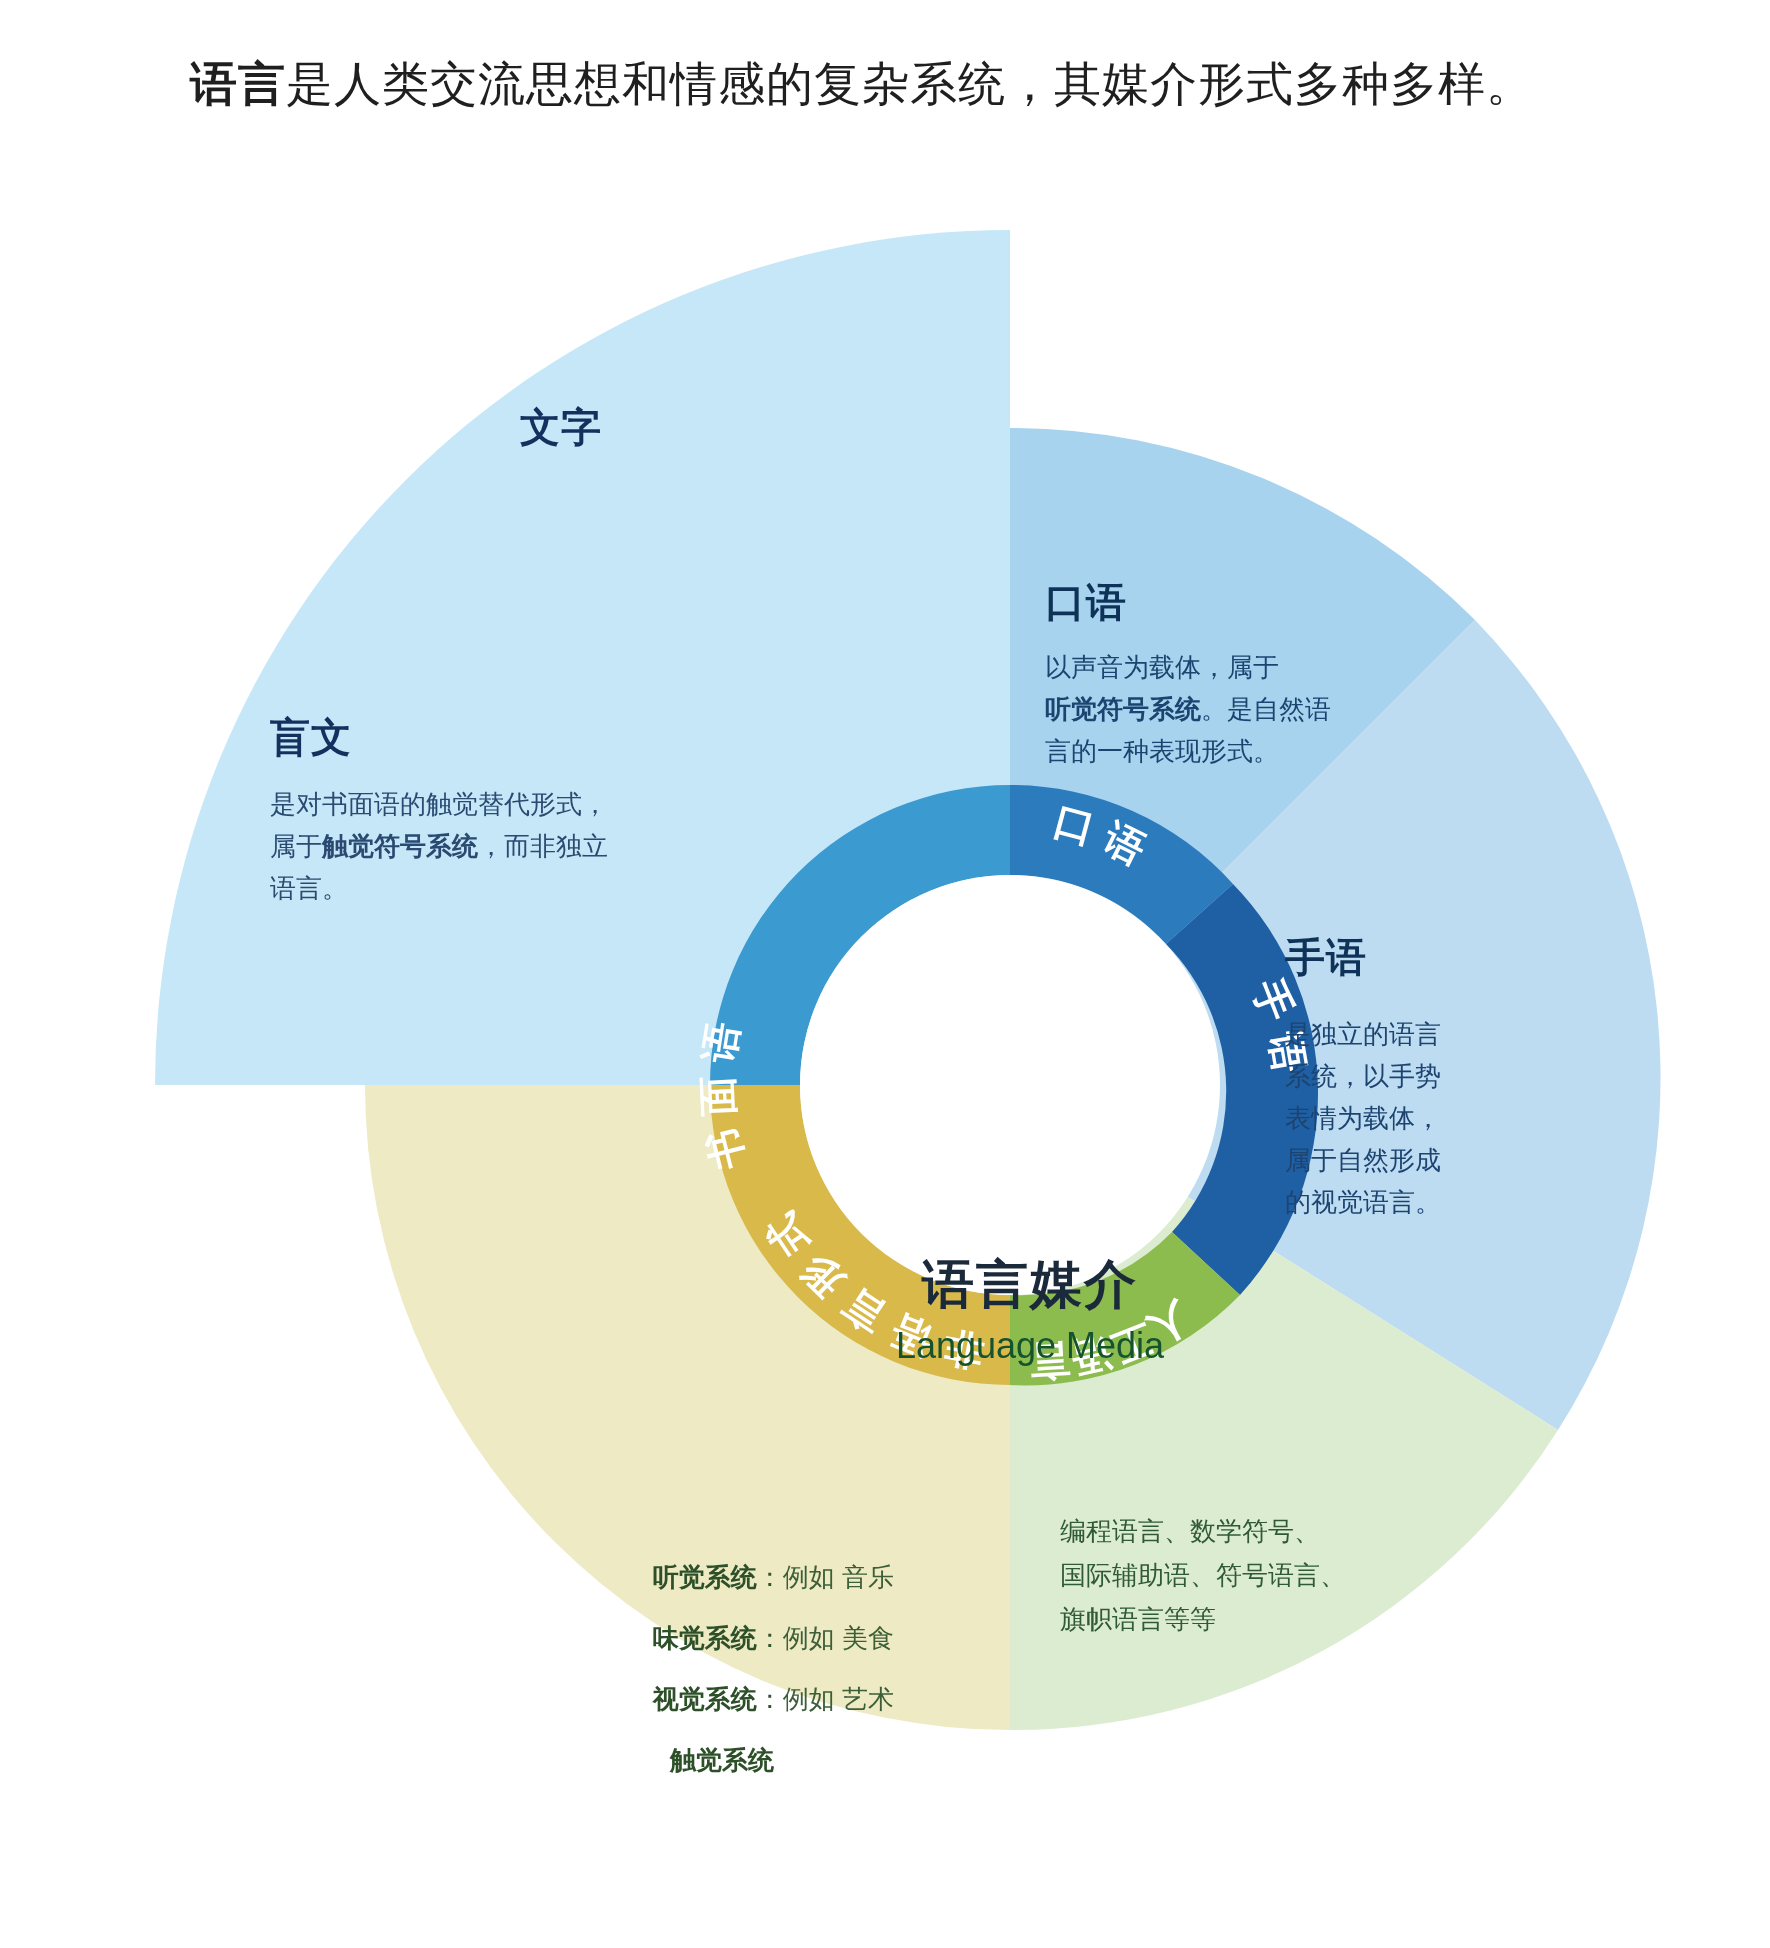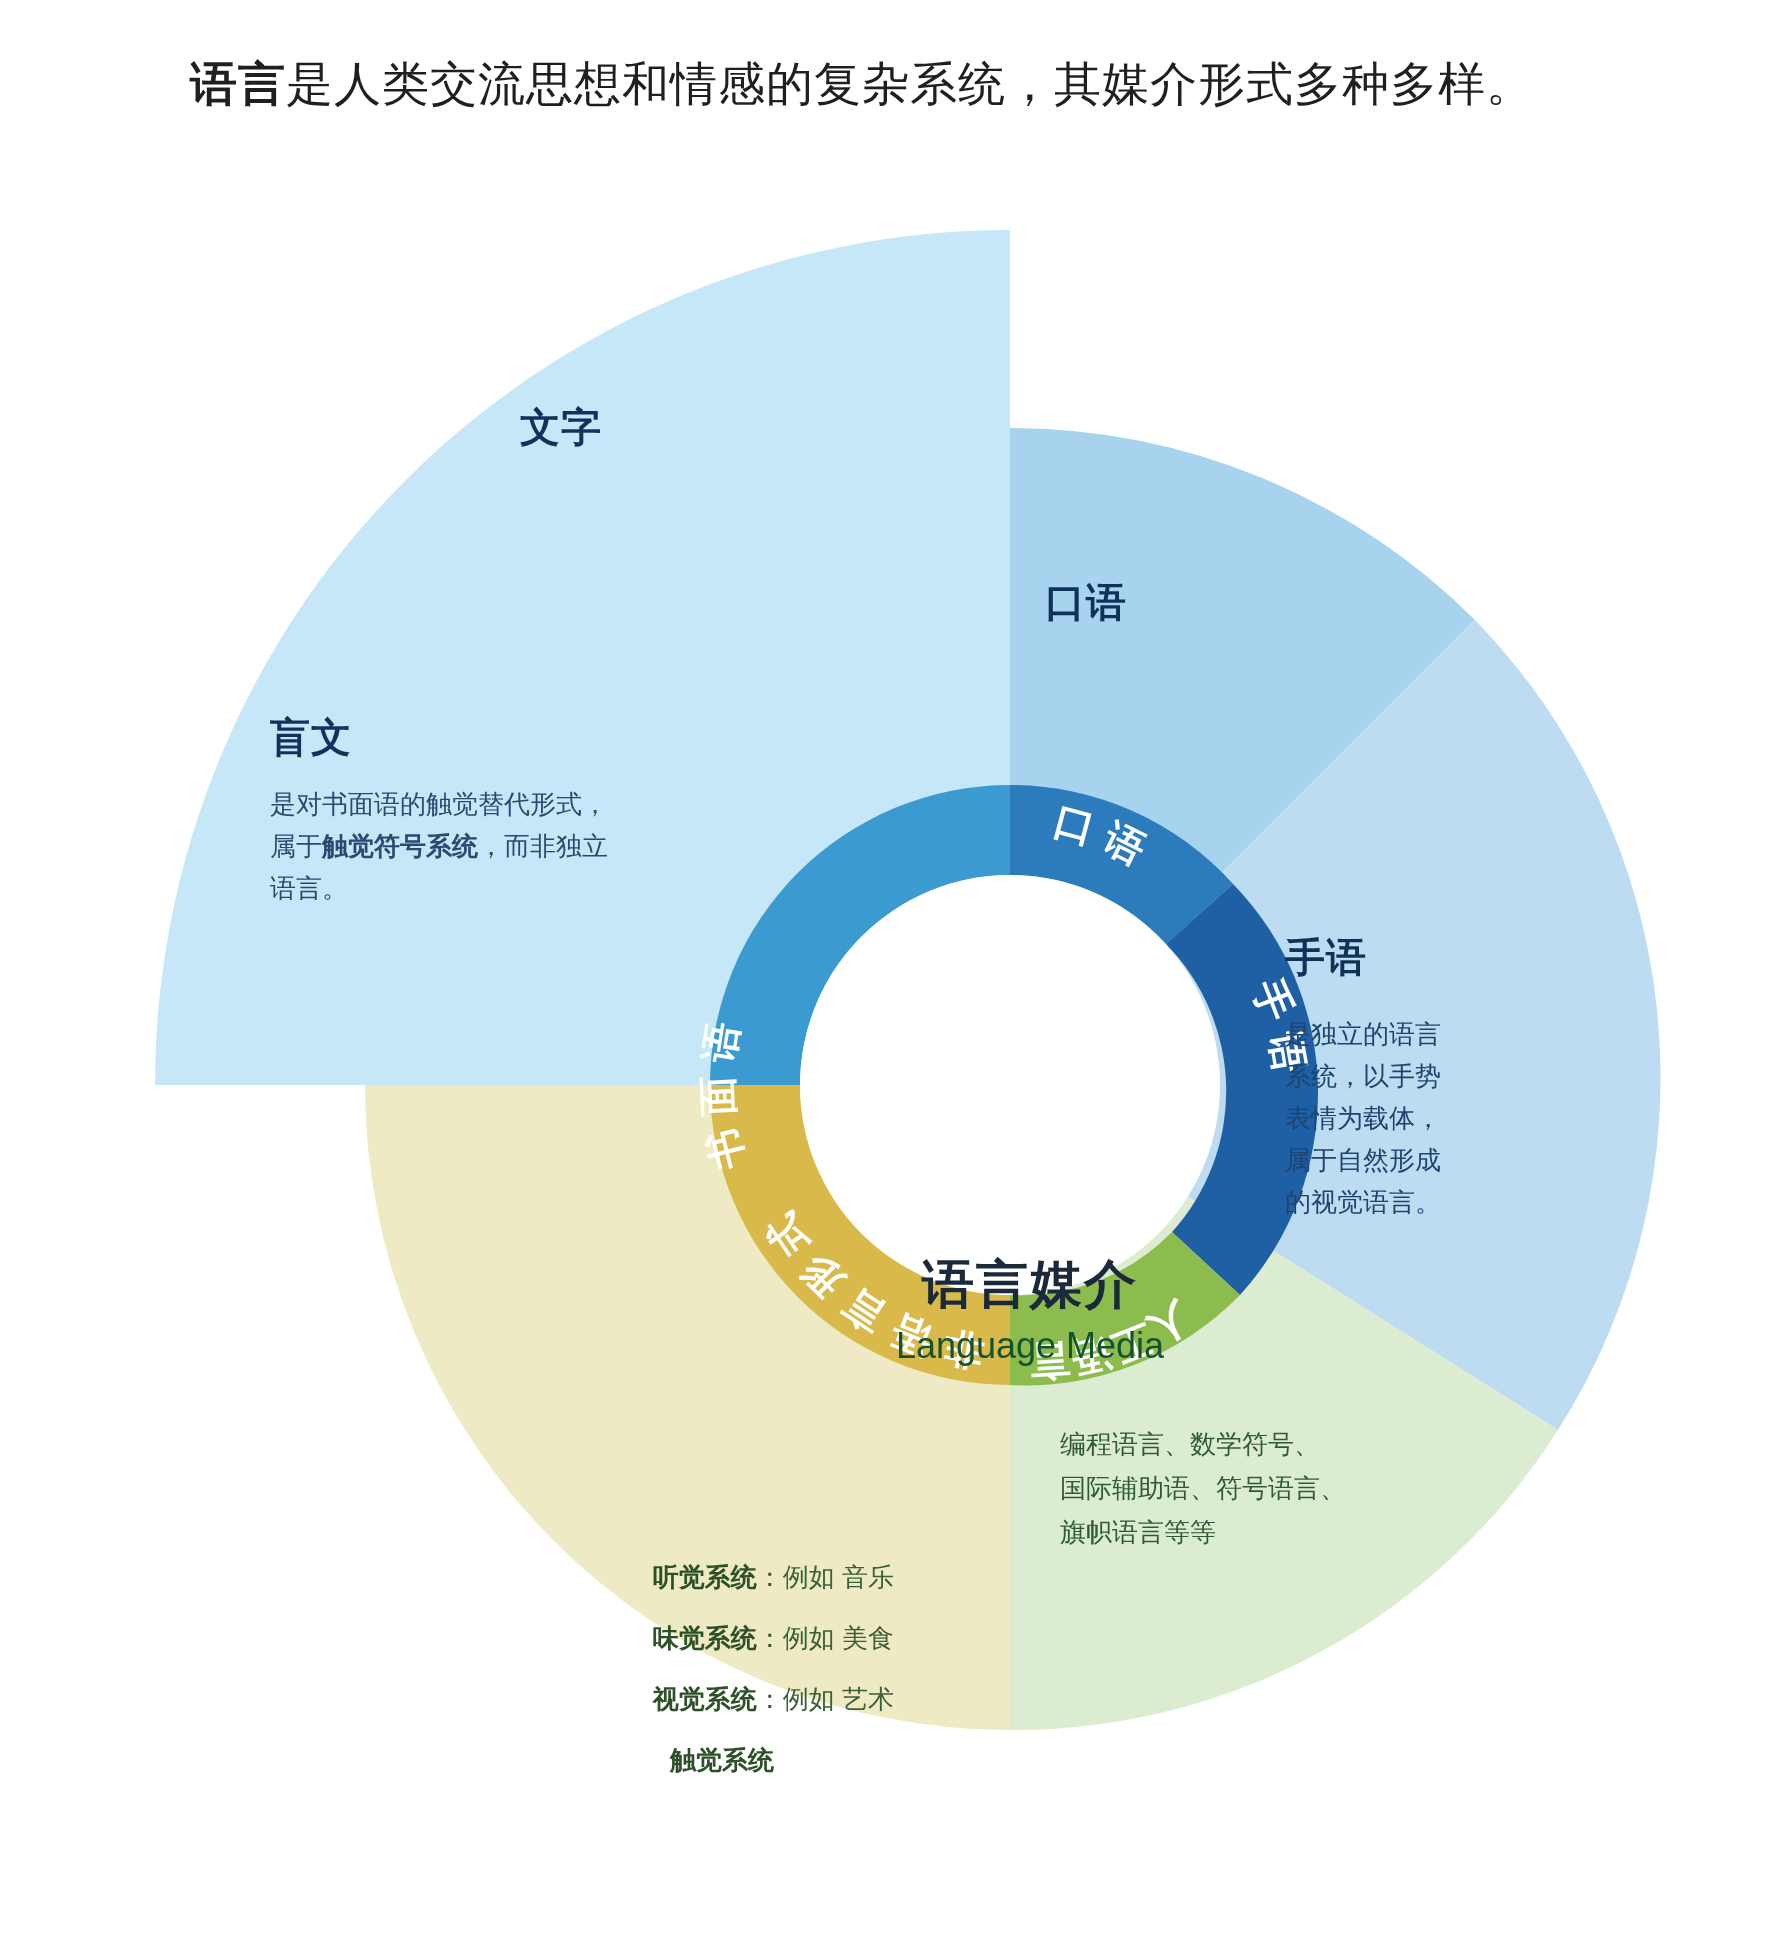--- a/index.html
+++ b/index.html
@@ -37,21 +37,21 @@
   .b-kouyu{left:1045px;top:345px;width:390px;color:#123a63;}
   .b-kouyu .t{font-size:40px;color:#0f3358;margin-bottom:16px;}
   .b-kouyu .d{font-size:26px;color:#1d4470;}
 
   
   .b-shouyu{left:1285px;top:700px;width:290px;color:#123a63;}
   .b-shouyu .t{font-size:40px;color:#0f3358;margin-bottom:28px;}
   .b-shouyu .d{font-size:26px;color:#1d4470;}
 
   
-  .b-rengong{left:1060px;top:1192px;width:400px;}
+  .b-rengong{left:1060px;top:1279px;width:400px;}
   .b-rengong .d{font-size:26px;color:#2f5a34;line-height:1.7;}
 
   
   .b-nonverbal{left:214px;top:1330px;width:680px;text-align:right;}
   .b-nonverbal .row{font-size:26px;color:#33542f;margin-bottom:26px;}
   .b-nonverbal .row b{font-weight:bold;color:#2d5029;}
   .b-nonverbal .row .ex{color:#3c5f38;}
 
   
   .center-cn{position:absolute;left:835px;top:1020px;width:390px;text-align:center;
@@ -129,20 +129,25 @@
     <div class="t">盲文</div>
     <div class="d">
       <span>是对书面语的触觉替代形式，</span><br>
       <span>属于</span><b>触觉符号系统</b><span>，而非独立</span><br>
       <span>语言。</span>
     </div>
   </div>
 
   <div class="blk b-kouyu">
     <div class="t">口语</div>
+    <div class="d">
+      <span>以声音为载体，属于</span><br>
+      <b>听觉符号系统</b><span>。是自然语</span><br>
+      <span>言的一种表现形式。</span>
+    </div>
   </div>
 
   <div class="blk b-shouyu">
     <div class="t">手语</div>
     <div class="d">
       <span>是独立的语言</span><br>
       <span>系统，以手势</span><br>
       <span>表情为载体，</span><br>
       <span>属于自然形成</span><br>
       <span>的视觉语言。</span>

